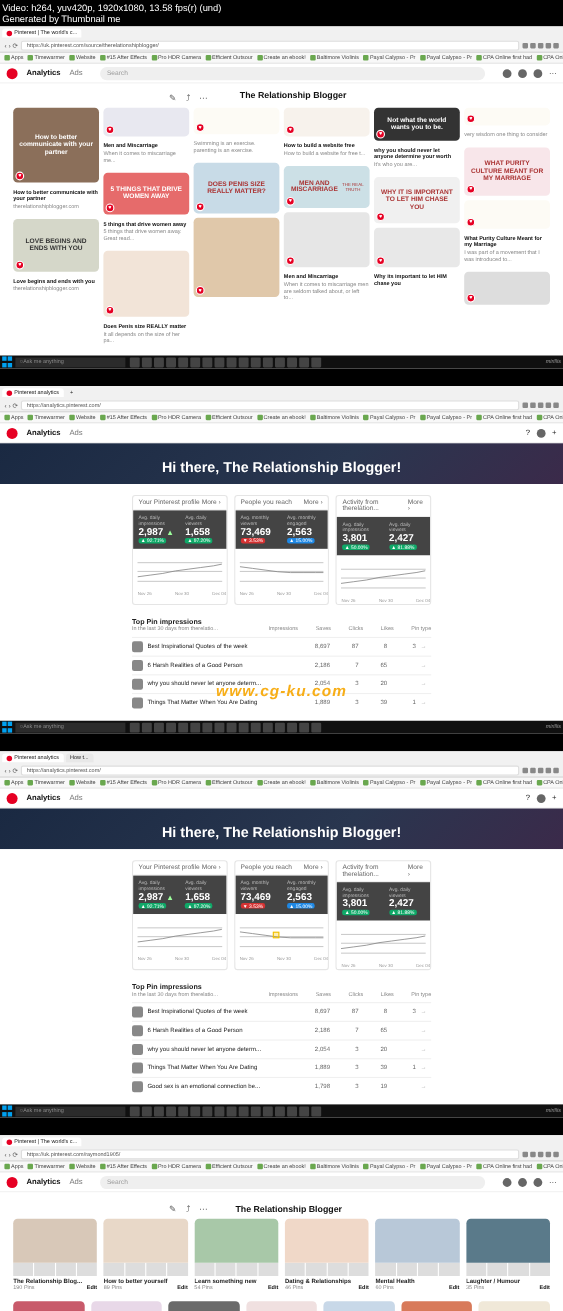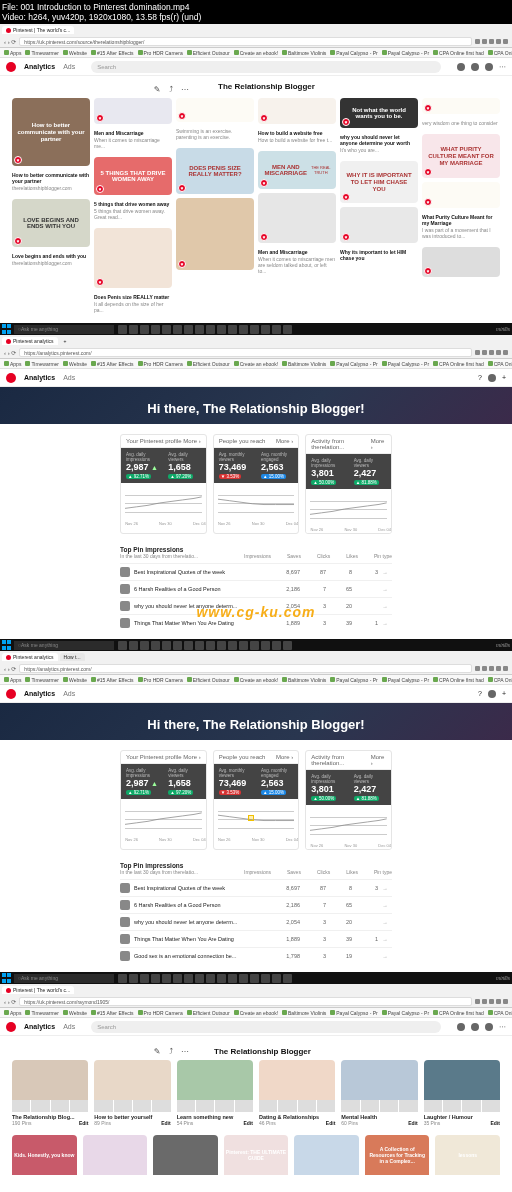--- a/index.html
+++ b/index.html
@@ -1,21 +1,21 @@
 <!DOCTYPE html>
 <html><head>
 <meta charset="utf-8">
 <style>
 * { margin: 0; padding: 0; box-sizing: border-box; font-family: -apple-system, BlinkMacSystemFont, "Segoe UI", Arial, sans-serif; }
 body { width: 512px; background: #000; font-size: 7px; color: #222; }
 
 .meta-block { background: #000; color: #fff; font-family: Arial, sans-serif; font-size: 8.5px; line-height: 1.2; padding: 2px; }
 
 .screen { background: #fff; position: relative; }
-.screen + .screen { margin-top: 0; }
+.screen + .screen { margin-top: 16px; }
 
 
 .chrome { background: #f1f1f1; height: 24px; border-bottom: 1px solid #ccc; display: flex; flex-direction: column; font-size: 6px; }
 .tab-row { display: flex; height: 12px; align-items: center; gap: 2px; padding-left: 2px; }
 .tab { background: #fff; border-radius: 3px 3px 0 0; padding: 1px 4px; font-size: 5px; display: flex; align-items: center; gap: 2px; }
 .addr-row { display: flex; height: 12px; align-items: center; padding: 0 4px; gap: 3px; font-size: 6px; }
 .nav-icons { display: flex; gap: 4px; color: #555; }
 .url-bar { flex: 1; background: #fff; border: 1px solid #ddd; border-radius: 2px; padding: 0 4px; height: 9px; line-height: 9px; font-size: 5px; color: #555; overflow: hidden; }
 .ext-icons { display: flex; gap: 2px; }
 .ext-icon-dot { width: 5px; height: 5px; background: #888; border-radius: 1px; }
@@ -98,22 +98,22 @@
 .bthumbs { display: flex; height: 12px; gap: 1px; }
 .bthumbs .bt { flex: 1; background: #ddd; }
 .btitle { font-size: 5.5px; font-weight: 700; padding: 2px 0 0; white-space: nowrap; overflow: hidden; text-overflow: ellipsis; }
 .bmeta { display: flex; justify-content: space-between; font-size: 5px; color: #888; padding: 0 0 1px; }
 .bmeta .ed { color: #111; font-weight: 600; }
 </style>
 </head>
 <body>
 
 <div class="meta-block">
-  <div>File: 001 Introduction to Pinterest domination.mp4</div>
   <div>Video: h264, yuv420p, 1920x1080, 13.58 fps(r) (und)</div>
+  <div>Generated by Thumbnail me</div>
 </div>
 
 <div class="screen">
   <div class="chrome">
     <div class="tab-row">
       <div class="tab">
           <span class="plogo" style="width:5px;height:5px"></span>
           <span>Pinterest | The world's c...</span>
         </div>
     </div>

